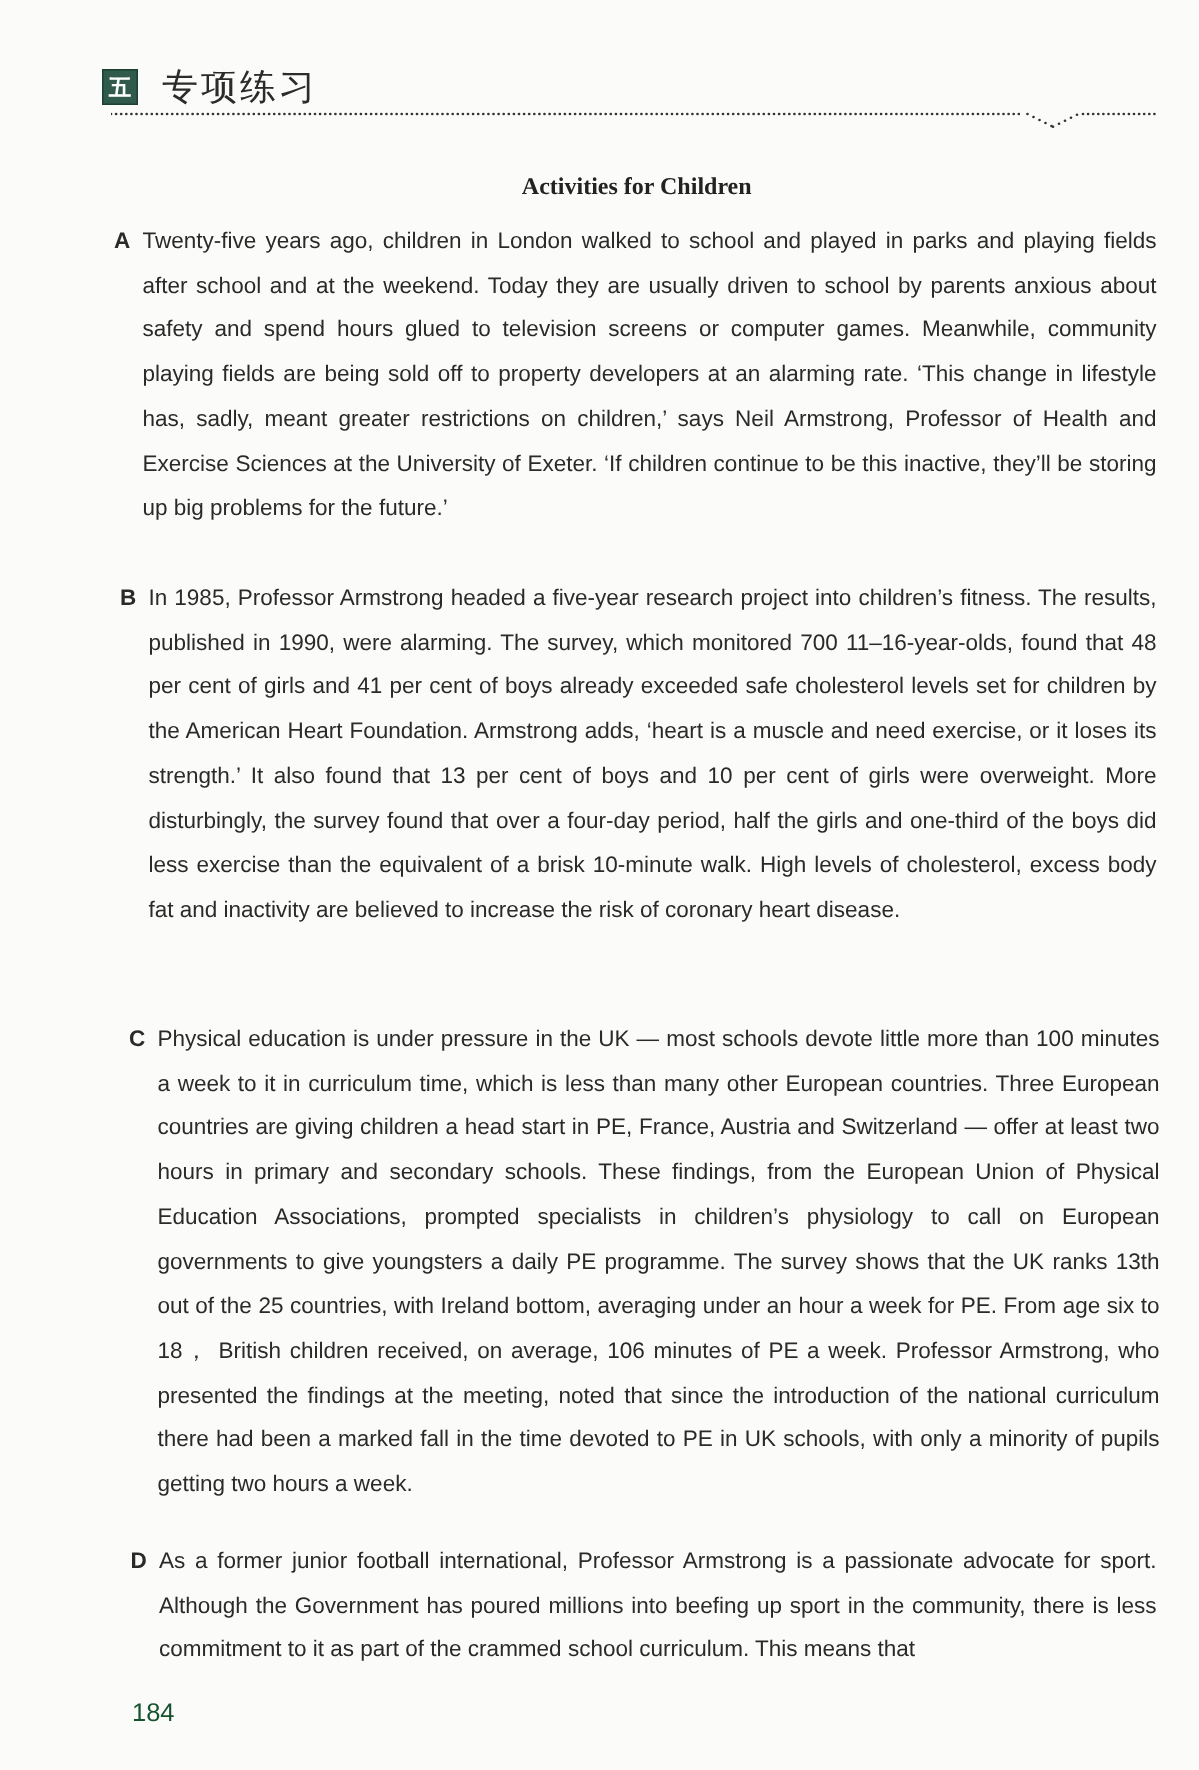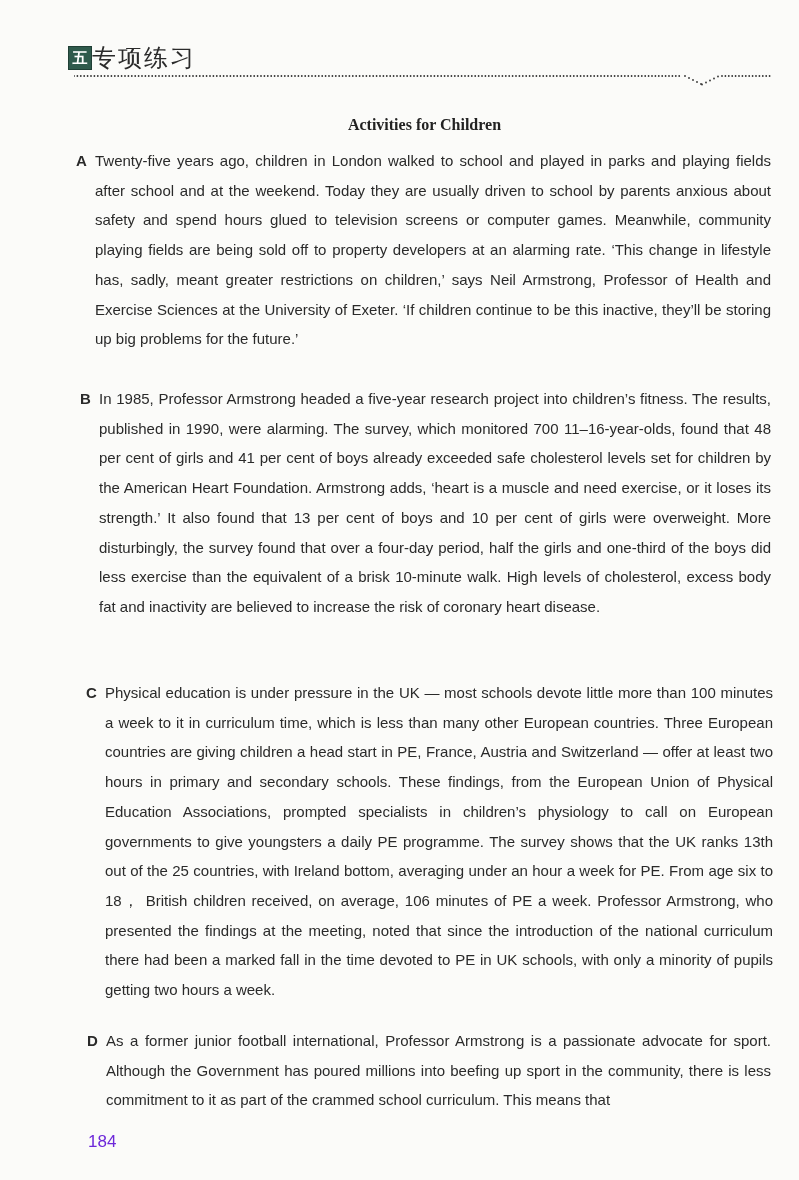--- a/index.html
+++ b/index.html
@@ -7,37 +7,37 @@
     width: 799px; height: 1180px; background: #fbfbf9; position: relative; overflow: hidden;
     font-family: "Liberation Sans", "DejaVu Sans", sans-serif; color: #2a2a2a;
   }
   .header { position: absolute; left: 68px; top: 42px; display: flex; align-items: center; }
   .badge {
     width: 22px; height: 22px; background: #2f5a4c; color: #fff; font-weight: bold;
     font-size: 15px; display: flex; align-items: center; justify-content: center;
     font-family: "DejaVu Sans", sans-serif; border: 1px solid #1f3f35;
   }
   .section-title {
-    margin-left: 0; font-size: 24px; color: #2b2b2b; letter-spacing: 2px;
+    margin-left: 16px; font-size: 24px; color: #2b2b2b; letter-spacing: 2px;
     font-family: "DejaVu Sans", sans-serif;
   }
   .divider { position: absolute; left: 74px; top: 72px; width: 700px; height: 20px; }
   .doc-title {
     position: absolute; top: 116px; left: 0; width: 849px; text-align: center;
     font-family: "Liberation Serif", serif; font-weight: bold; font-size: 16px; color: #222;
   }
   .para {
     position: absolute; font-size: 15px; line-height: 29.7px; text-align: justify; color: #2a2a2a;
   }
   .para .letter { font-weight: bold; position: absolute; left: -19px; top: 0; }
   #pA { left: 95px; top: 146px; width: 676px; }
   #pB { left: 99px; top: 384px; width: 672px; }
   #pC { left: 105px; top: 678px; width: 668px; }
   #pD { left: 106px; top: 1026px; width: 665px; }
-  .page-num { position: absolute; left: 88px; top: 1132px; font-size: 17px; color: #6d28d9; }
+  .page-num { position: absolute; left: 88px; top: 1132px; font-size: 17px; color: #14532d; }
 </style>
 </head>
 <body>
 
 <div class="header">
   <div class="badge">五</div>
   <div class="section-title">专项练习</div>
 </div>
 
 <svg class="divider" viewBox="0 0 700 20" width="700" height="20">

